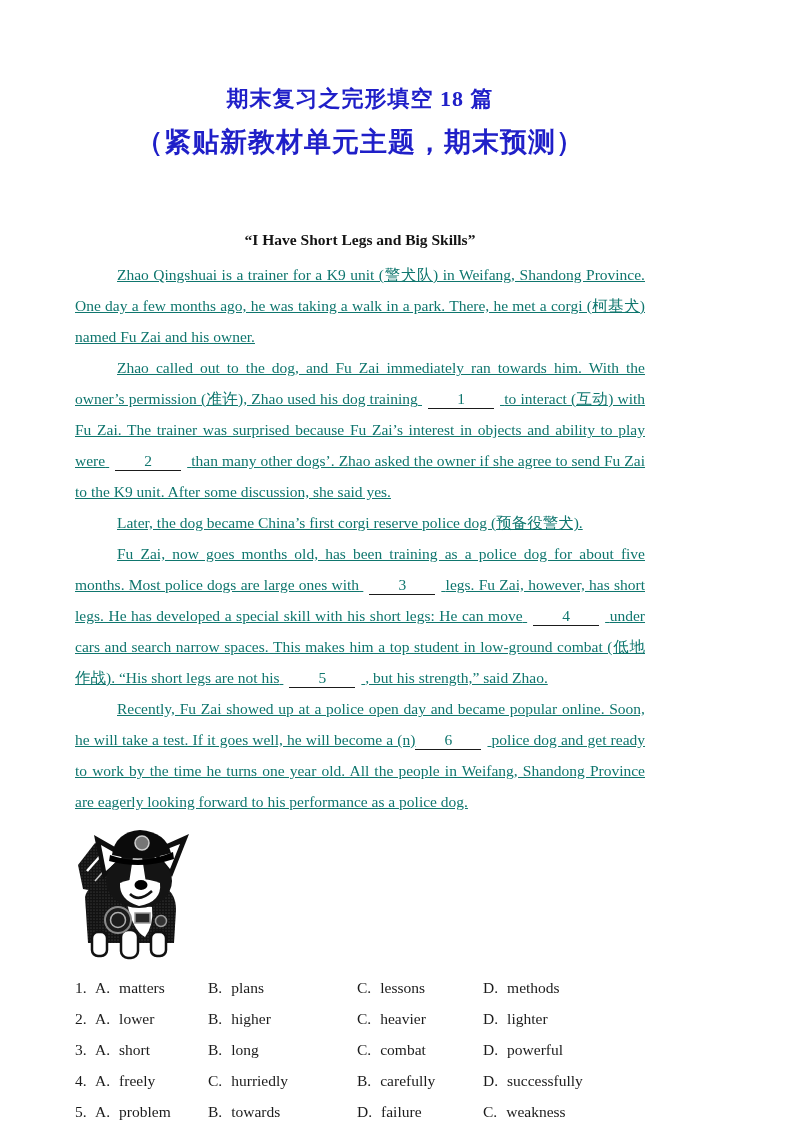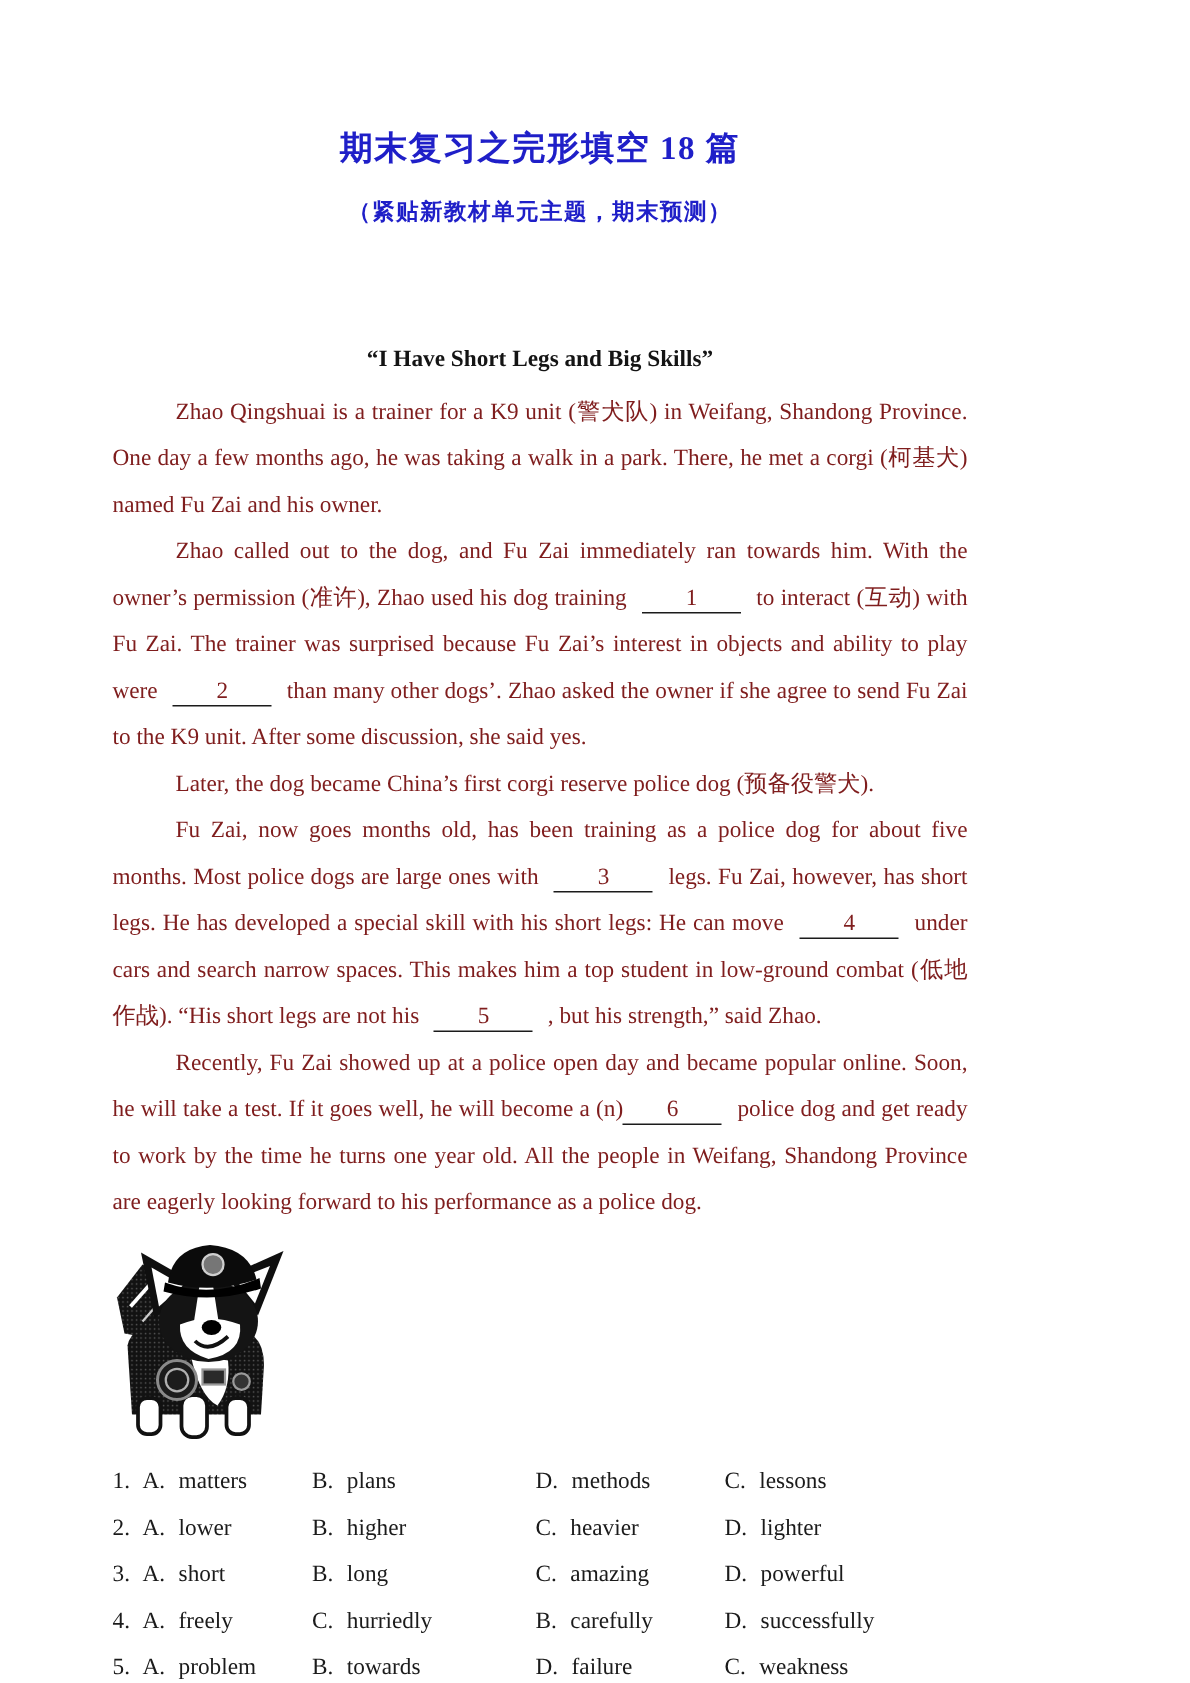--- a/index.html
+++ b/index.html
@@ -18,42 +18,43 @@
     text-align: center;
     font-weight: bold;
     font-size: 22px;
     line-height: 30px;
     color: var(--accent, #1f1fc8);
     letter-spacing: 1px;
   }
   .doc-subtitle {
     text-align: center;
     font-weight: bold;
-    font-size: 15px;
+    font-size: 27px;
     line-height: 31px;
     margin-top: 13px;
     color: var(--accent, #1f1fc8);
     letter-spacing: 1px;
   }
   .passage-heading {
     text-align: center;
     font-weight: bold;
     font-size: 15.5px;
     line-height: 20px;
     margin-top: 72px;
     margin-bottom: 9px;
     color: #141414;
   }
   .para {
     margin: 0;
     font-size: 15.5px;
     line-height: 31px;
     text-align: justify;
     text-indent: 42px;
-    color: #7f1d1d;
+    color: #0f766e;
+    text-decoration: underline;
   }
   .blank {
     display: inline-block;
     min-width: 66px;
     margin: 0 6px;
     border-bottom: 1px solid #1b1b1b;
     text-align: center;
     text-indent: 0;
     line-height: 19px;
   }
@@ -146,37 +147,37 @@
       <circle cx="67" cy="18" r="7" fill="#767676" stroke="#cfcfcf" stroke-width="1.5"></circle>
     </svg>
   </div>
 
   <div class="q-list">
 
     <div class="q-row">
       <span>1.</span>
       <span class="opt"><span class="opt-letter">A.</span><span>matters</span></span>
       <span class="opt"><span class="opt-letter">B.</span><span>plans</span></span>
+      <span class="opt"><span class="opt-letter">C.</span><span>lessons</span></span>
       <span class="opt"><span class="opt-letter">D.</span><span>methods</span></span>
-      <span class="opt"><span class="opt-letter">C.</span><span>lessons</span></span>
     </div>
 
     <div class="q-row">
       <span>2.</span>
       <span class="opt"><span class="opt-letter">A.</span><span>lower</span></span>
       <span class="opt"><span class="opt-letter">B.</span><span>higher</span></span>
       <span class="opt"><span class="opt-letter">C.</span><span>heavier</span></span>
       <span class="opt"><span class="opt-letter">D.</span><span>lighter</span></span>
     </div>
 
     <div class="q-row">
       <span>3.</span>
       <span class="opt"><span class="opt-letter">A.</span><span>short</span></span>
       <span class="opt"><span class="opt-letter">B.</span><span>long</span></span>
-      <span class="opt"><span class="opt-letter">C.</span><span>amazing</span></span>
+      <span class="opt"><span class="opt-letter">C.</span><span>combat</span></span>
       <span class="opt"><span class="opt-letter">D.</span><span>powerful</span></span>
     </div>
 
     <div class="q-row">
       <span>4.</span>
       <span class="opt"><span class="opt-letter">A.</span><span>freely</span></span>
       <span class="opt"><span class="opt-letter">C.</span><span>hurriedly</span></span>
       <span class="opt"><span class="opt-letter">B.</span><span>carefully</span></span>
       <span class="opt"><span class="opt-letter">D.</span><span>successfully</span></span>
     </div>

